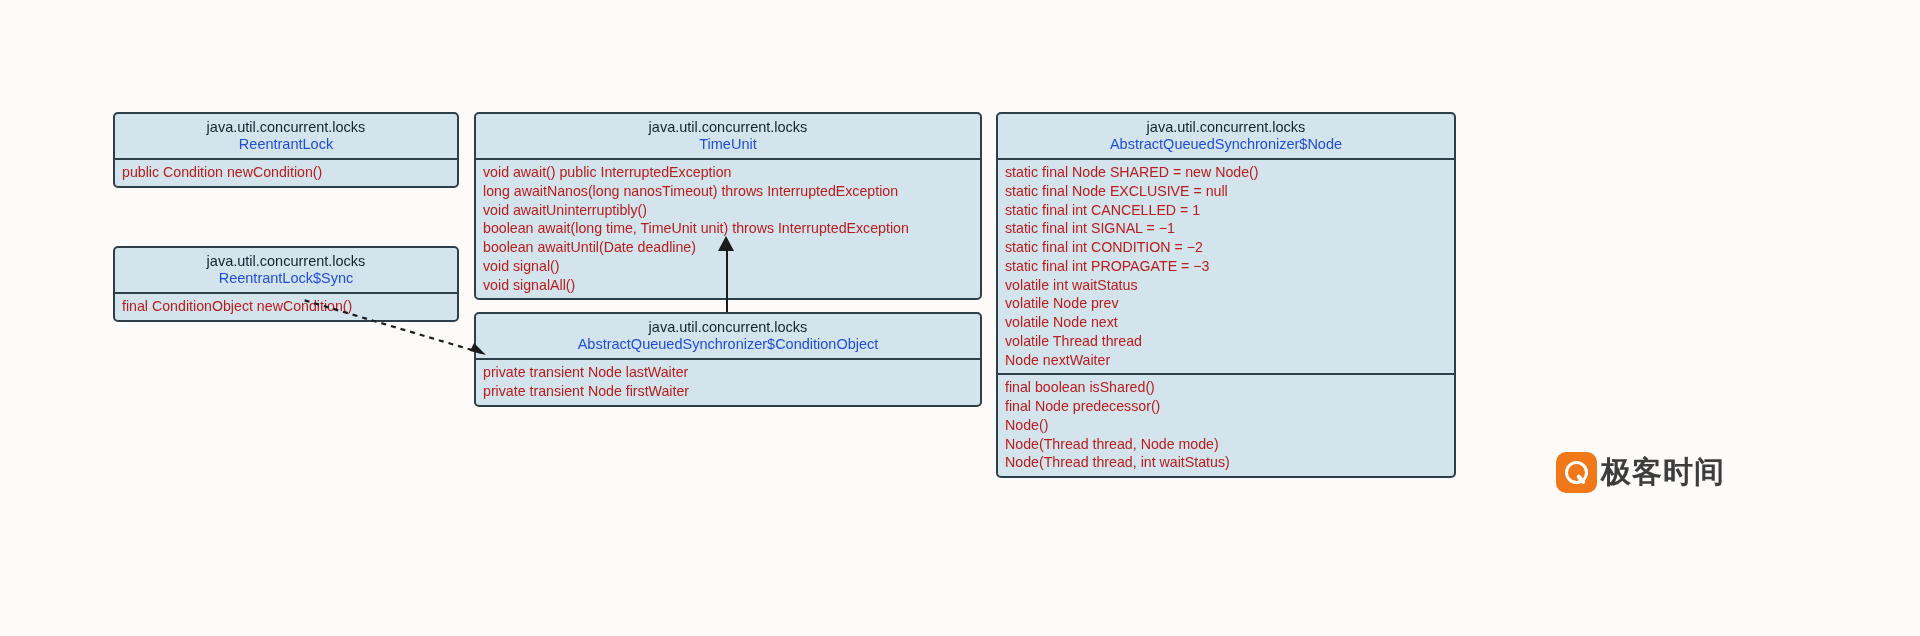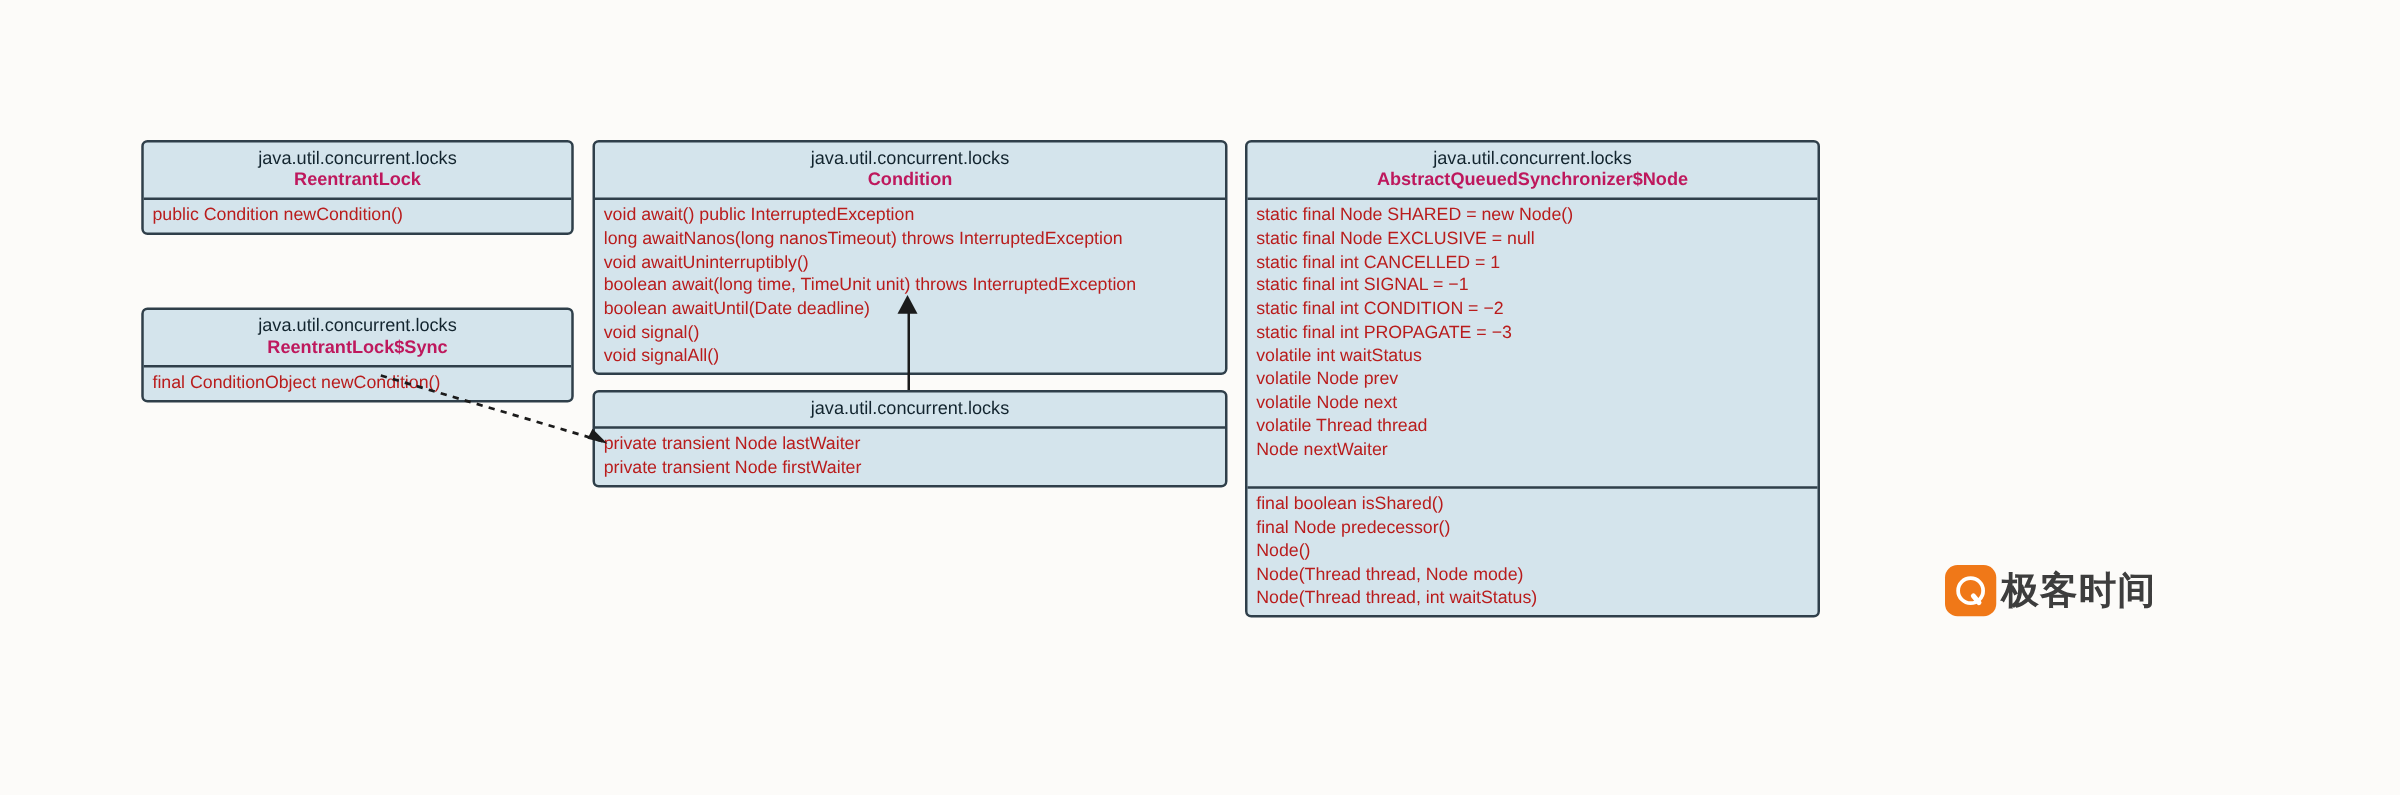--- a/index.html
+++ b/index.html
@@ -30,30 +30,29 @@
     border-bottom: 2px solid #2f3f4a;
     line-height: 1.18;
   }
   .uml-pkg {
     font-size: 14.5px;
     color: #12242e;
     white-space: nowrap;
   }
   .uml-name {
     font-size: 14.5px;
-    color: #be185d;
-    font-weight: 700;
+    color: #1d4ed8;
+    font-weight: 400;
     white-space: nowrap;
   }
   .uml-section {
     padding: 3px 0 4px 0;
   }
   .uml-section + .uml-section {
     border-top: 2px solid #2f3f4a;
-    margin-top: 16px;
   }
   .uml-row {
     font-size: 14.2px;
     color: #b91c1c;
     line-height: 1.32;
     padding: 0 6px 0 7px;
     white-space: nowrap;
   }
 
   
@@ -147,36 +146,37 @@
       <div class="uml-name">ReentrantLock$Sync</div>
     </div>
     <div class="uml-section">
       <div class="uml-row">final ConditionObject newCondition()</div>
     </div>
   </div>
 
   <div class="uml-box" id="box-condition">
     <div class="uml-header">
       <div class="uml-pkg">java.util.concurrent.locks</div>
-      <div class="uml-name">Condition</div>
+      <div class="uml-name">TimeUnit</div>
     </div>
     <div class="uml-section">
       <div class="uml-row">void await() public InterruptedException</div>
       <div class="uml-row">long awaitNanos(long nanosTimeout) throws InterruptedException</div>
       <div class="uml-row">void awaitUninterruptibly()</div>
       <div class="uml-row">boolean await(long time, TimeUnit unit) throws InterruptedException</div>
       <div class="uml-row">boolean awaitUntil(Date deadline)</div>
       <div class="uml-row">void signal()</div>
       <div class="uml-row">void signalAll()</div>
     </div>
   </div>
 
   <div class="uml-box" id="box-conditionobject">
     <div class="uml-header">
       <div class="uml-pkg">java.util.concurrent.locks</div>
+      <div class="uml-name">AbstractQueuedSynchronizer$ConditionObject</div>
     </div>
     <div class="uml-section">
       <div class="uml-row">private transient Node lastWaiter</div>
       <div class="uml-row">private transient Node firstWaiter</div>
     </div>
   </div>
 
   <div class="uml-box" id="box-aqs-node">
     <div class="uml-header">
       <div class="uml-pkg">java.util.concurrent.locks</div>

